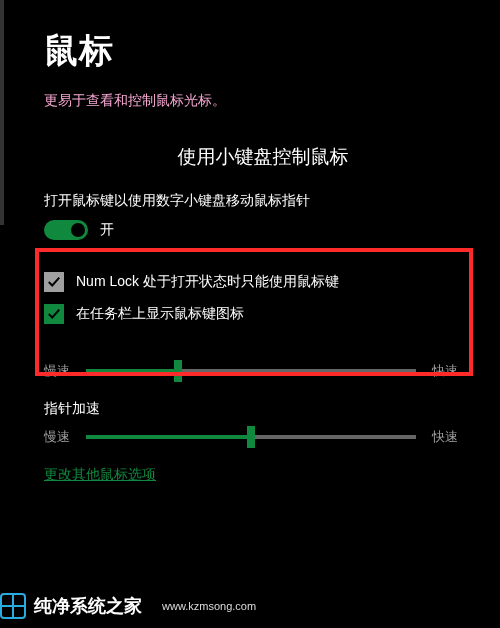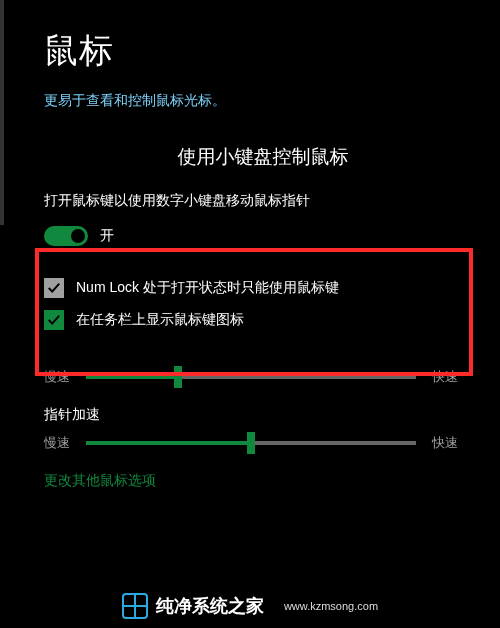--- a/index.html
+++ b/index.html
@@ -8,24 +8,24 @@
     background: #000;
     font-family: "Microsoft YaHei", "Segoe UI", sans-serif;
     color: #fff;
     overflow: hidden;
     position: relative;
   }
   .left-stub { position: absolute; left: 0; top: 0; width: 4px; height: 225px; background: #333; }
   .page {
     padding: 28px 18px 0 44px;
   }
-  h1 { font-size: 34px; font-weight: 400; margin-bottom: 18px; letter-spacing: 1px; }
-  .desc { color: #7dd3fc; font-size: 14px; margin-bottom: 34px; }
+  h1 { font-size: 34px; font-weight: 700; margin-bottom: 18px; letter-spacing: 1px; }
+  .desc { color: #f9a8d4; font-size: 14px; margin-bottom: 34px; }
   h2 { font-size: 19px; font-weight: 500; margin-bottom: 22px; text-align: center; }
-  .toggle-row-label { font-size: 14px; color: #fff; margin-bottom: 16px; }
+  .toggle-row-label { font-size: 14px; color: #fff; margin-bottom: 10px; }
   .toggle-wrap { display: flex; align-items: center; gap: 12px; margin-bottom: 26px; }
   .toggle {
     width: 44px; height: 20px; border-radius: 10px;
     background: #10893e; position: relative; cursor: pointer;
   }
   .toggle .knob {
     position: absolute; right: 3px; top: 3px;
     width: 14px; height: 14px; background: #000; border-radius: 50%;
   }
   .toggle-label { font-size: 14px; color: #fff; }
@@ -58,26 +58,26 @@
   }
   .slider .fill {
     height: 100%; background: #10893e; position: absolute; left: 0; top: 0;
   }
   .slider .thumb {
     width: 8px; height: 22px; background: #10893e;
     position: absolute; top: -9px; transform: translateX(-50%);
   }
 
   .link {
-    color: #10893e; font-size: 14px; margin-top: 14px; cursor: pointer;
+    color: #10893e; font-size: 14px; margin-top: 14px; cursor: pointer; text-decoration: underline;
   }
 
   .watermark {
     position: absolute; bottom: 0; left: 0; right: 0; height: 44px;
-    display: flex; align-items: center; justify-content: center; gap: 8px;
+    display: flex; align-items: center; justify-content: flex-start; gap: 8px;
     font-family: Arial, sans-serif; color: #fff;
     pointer-events: none;
   }
   .wm-logo {
     width: 26px; height: 26px; border: 2px solid #29abe2; border-radius: 4px;
     position: relative;
   }
   .wm-logo::before, .wm-logo::after {
     content: ""; position: absolute; background: #29abe2;
   }

